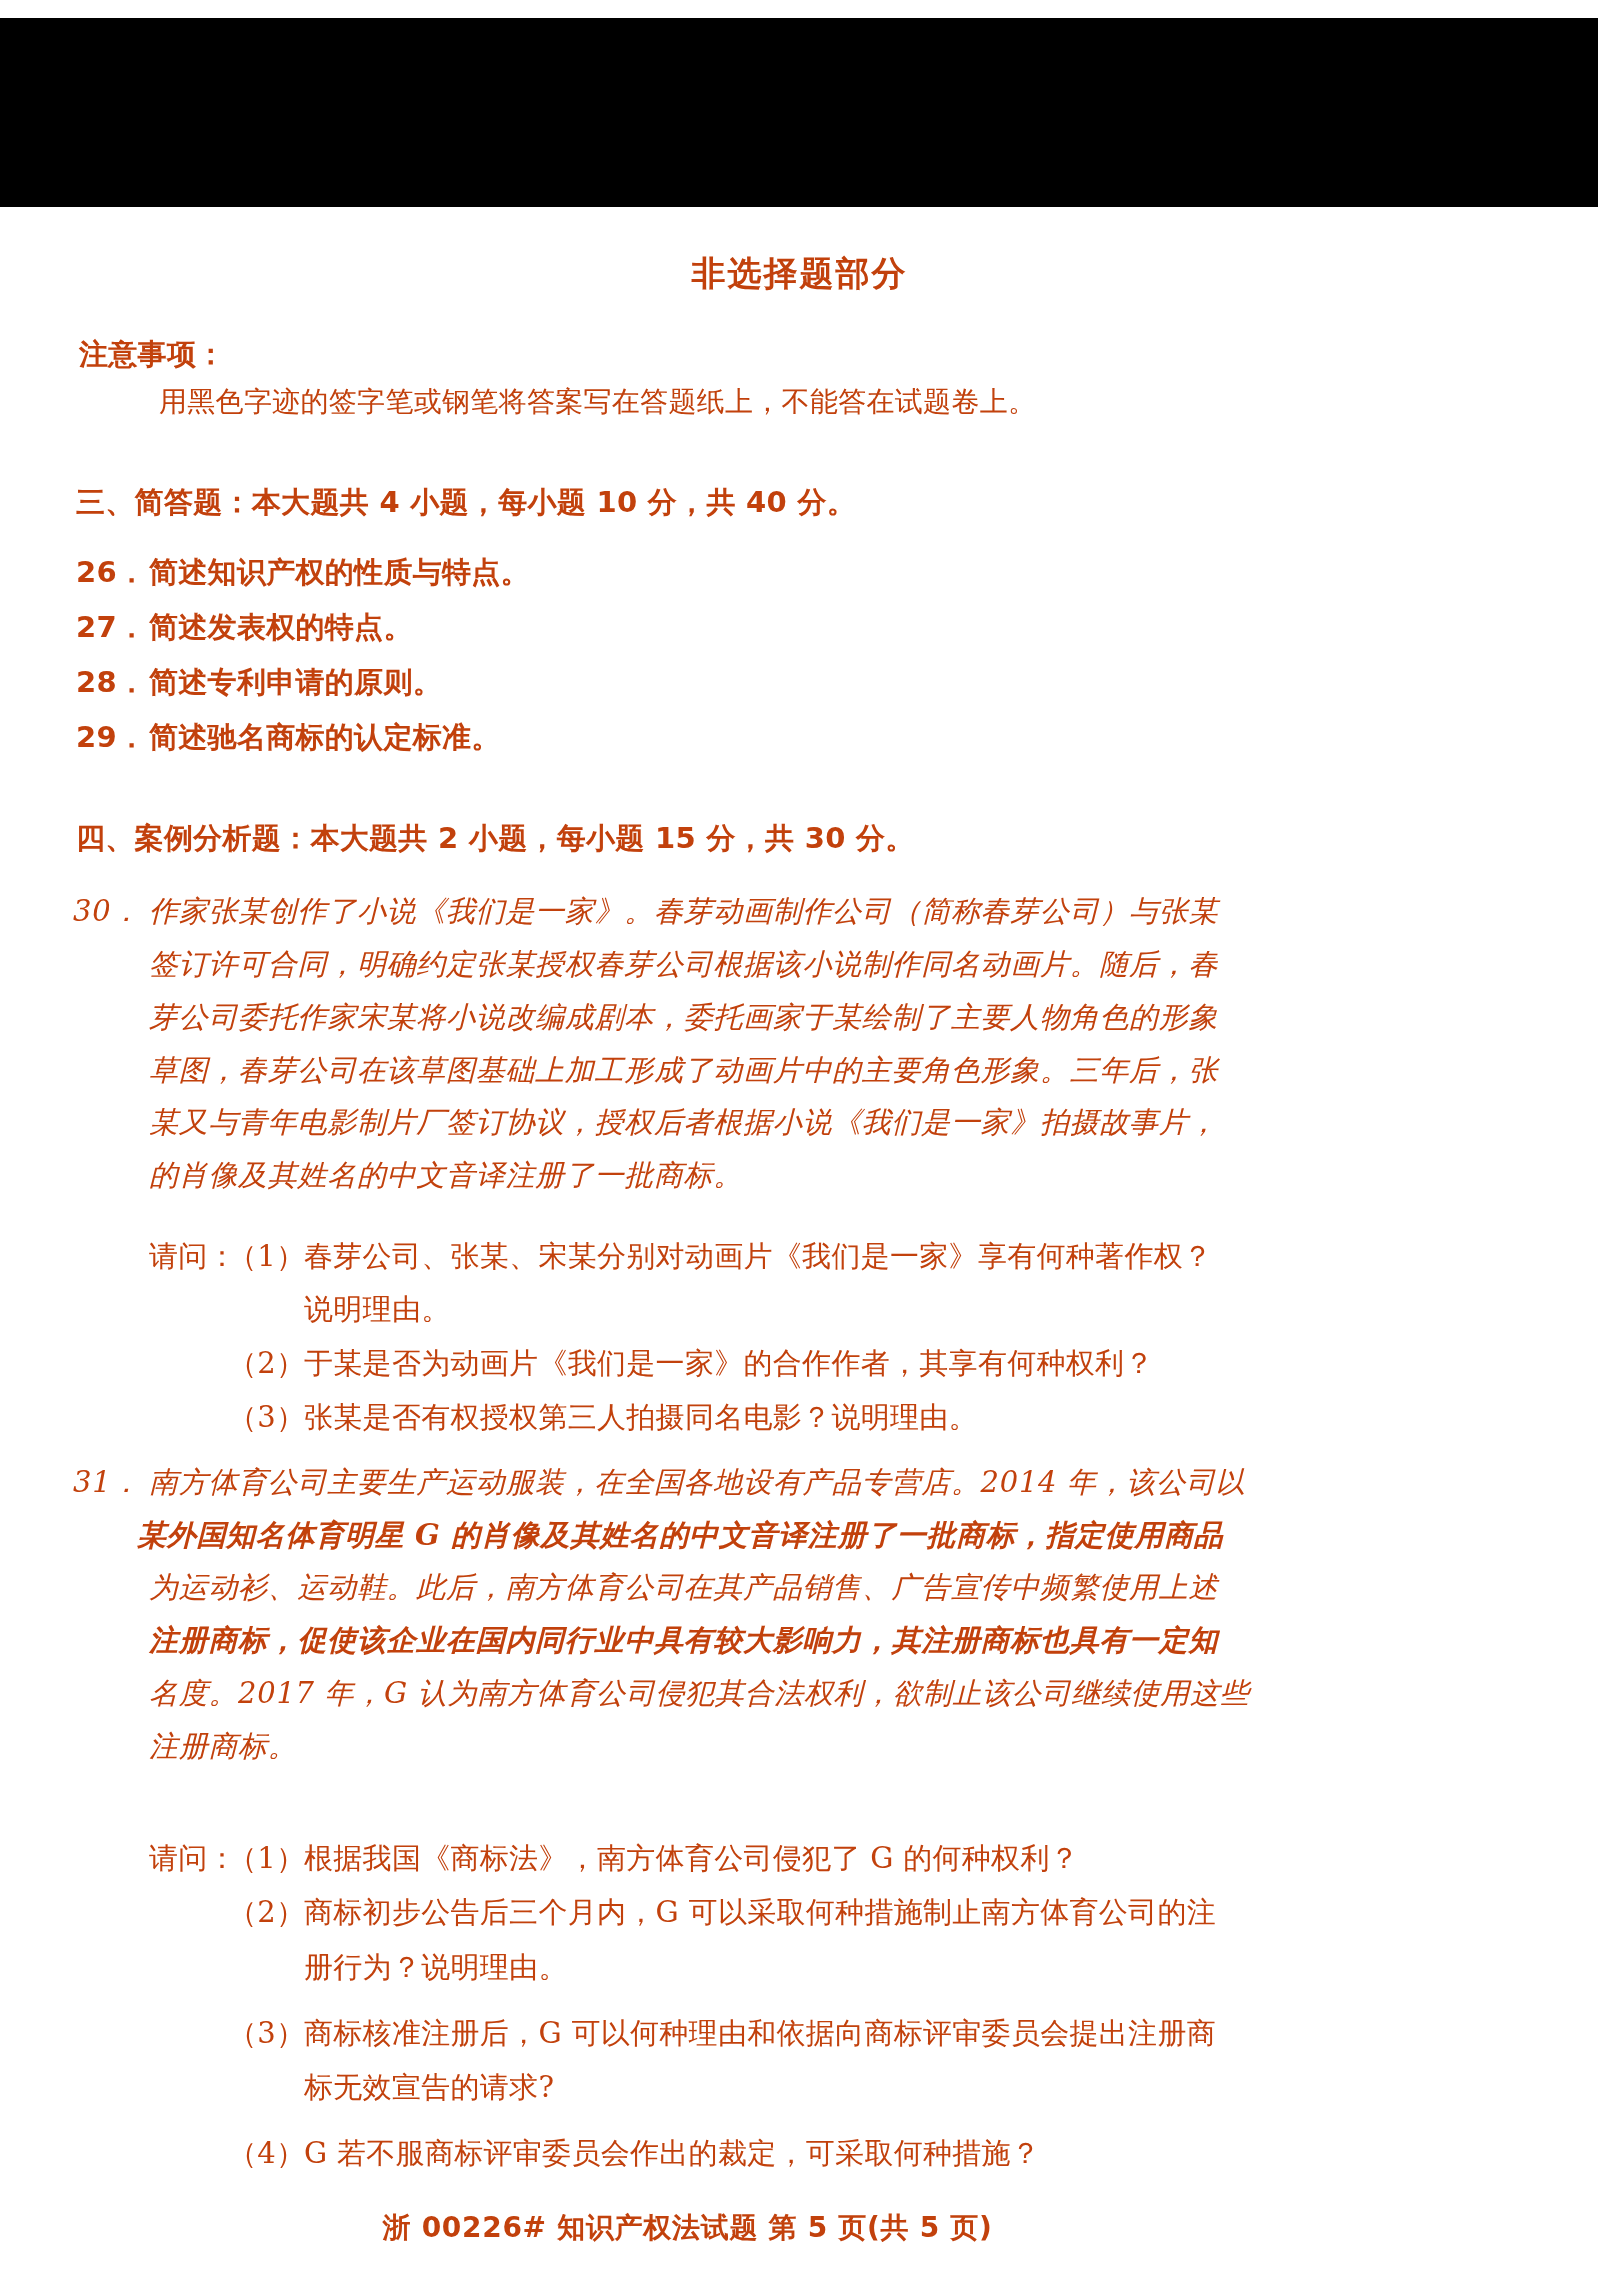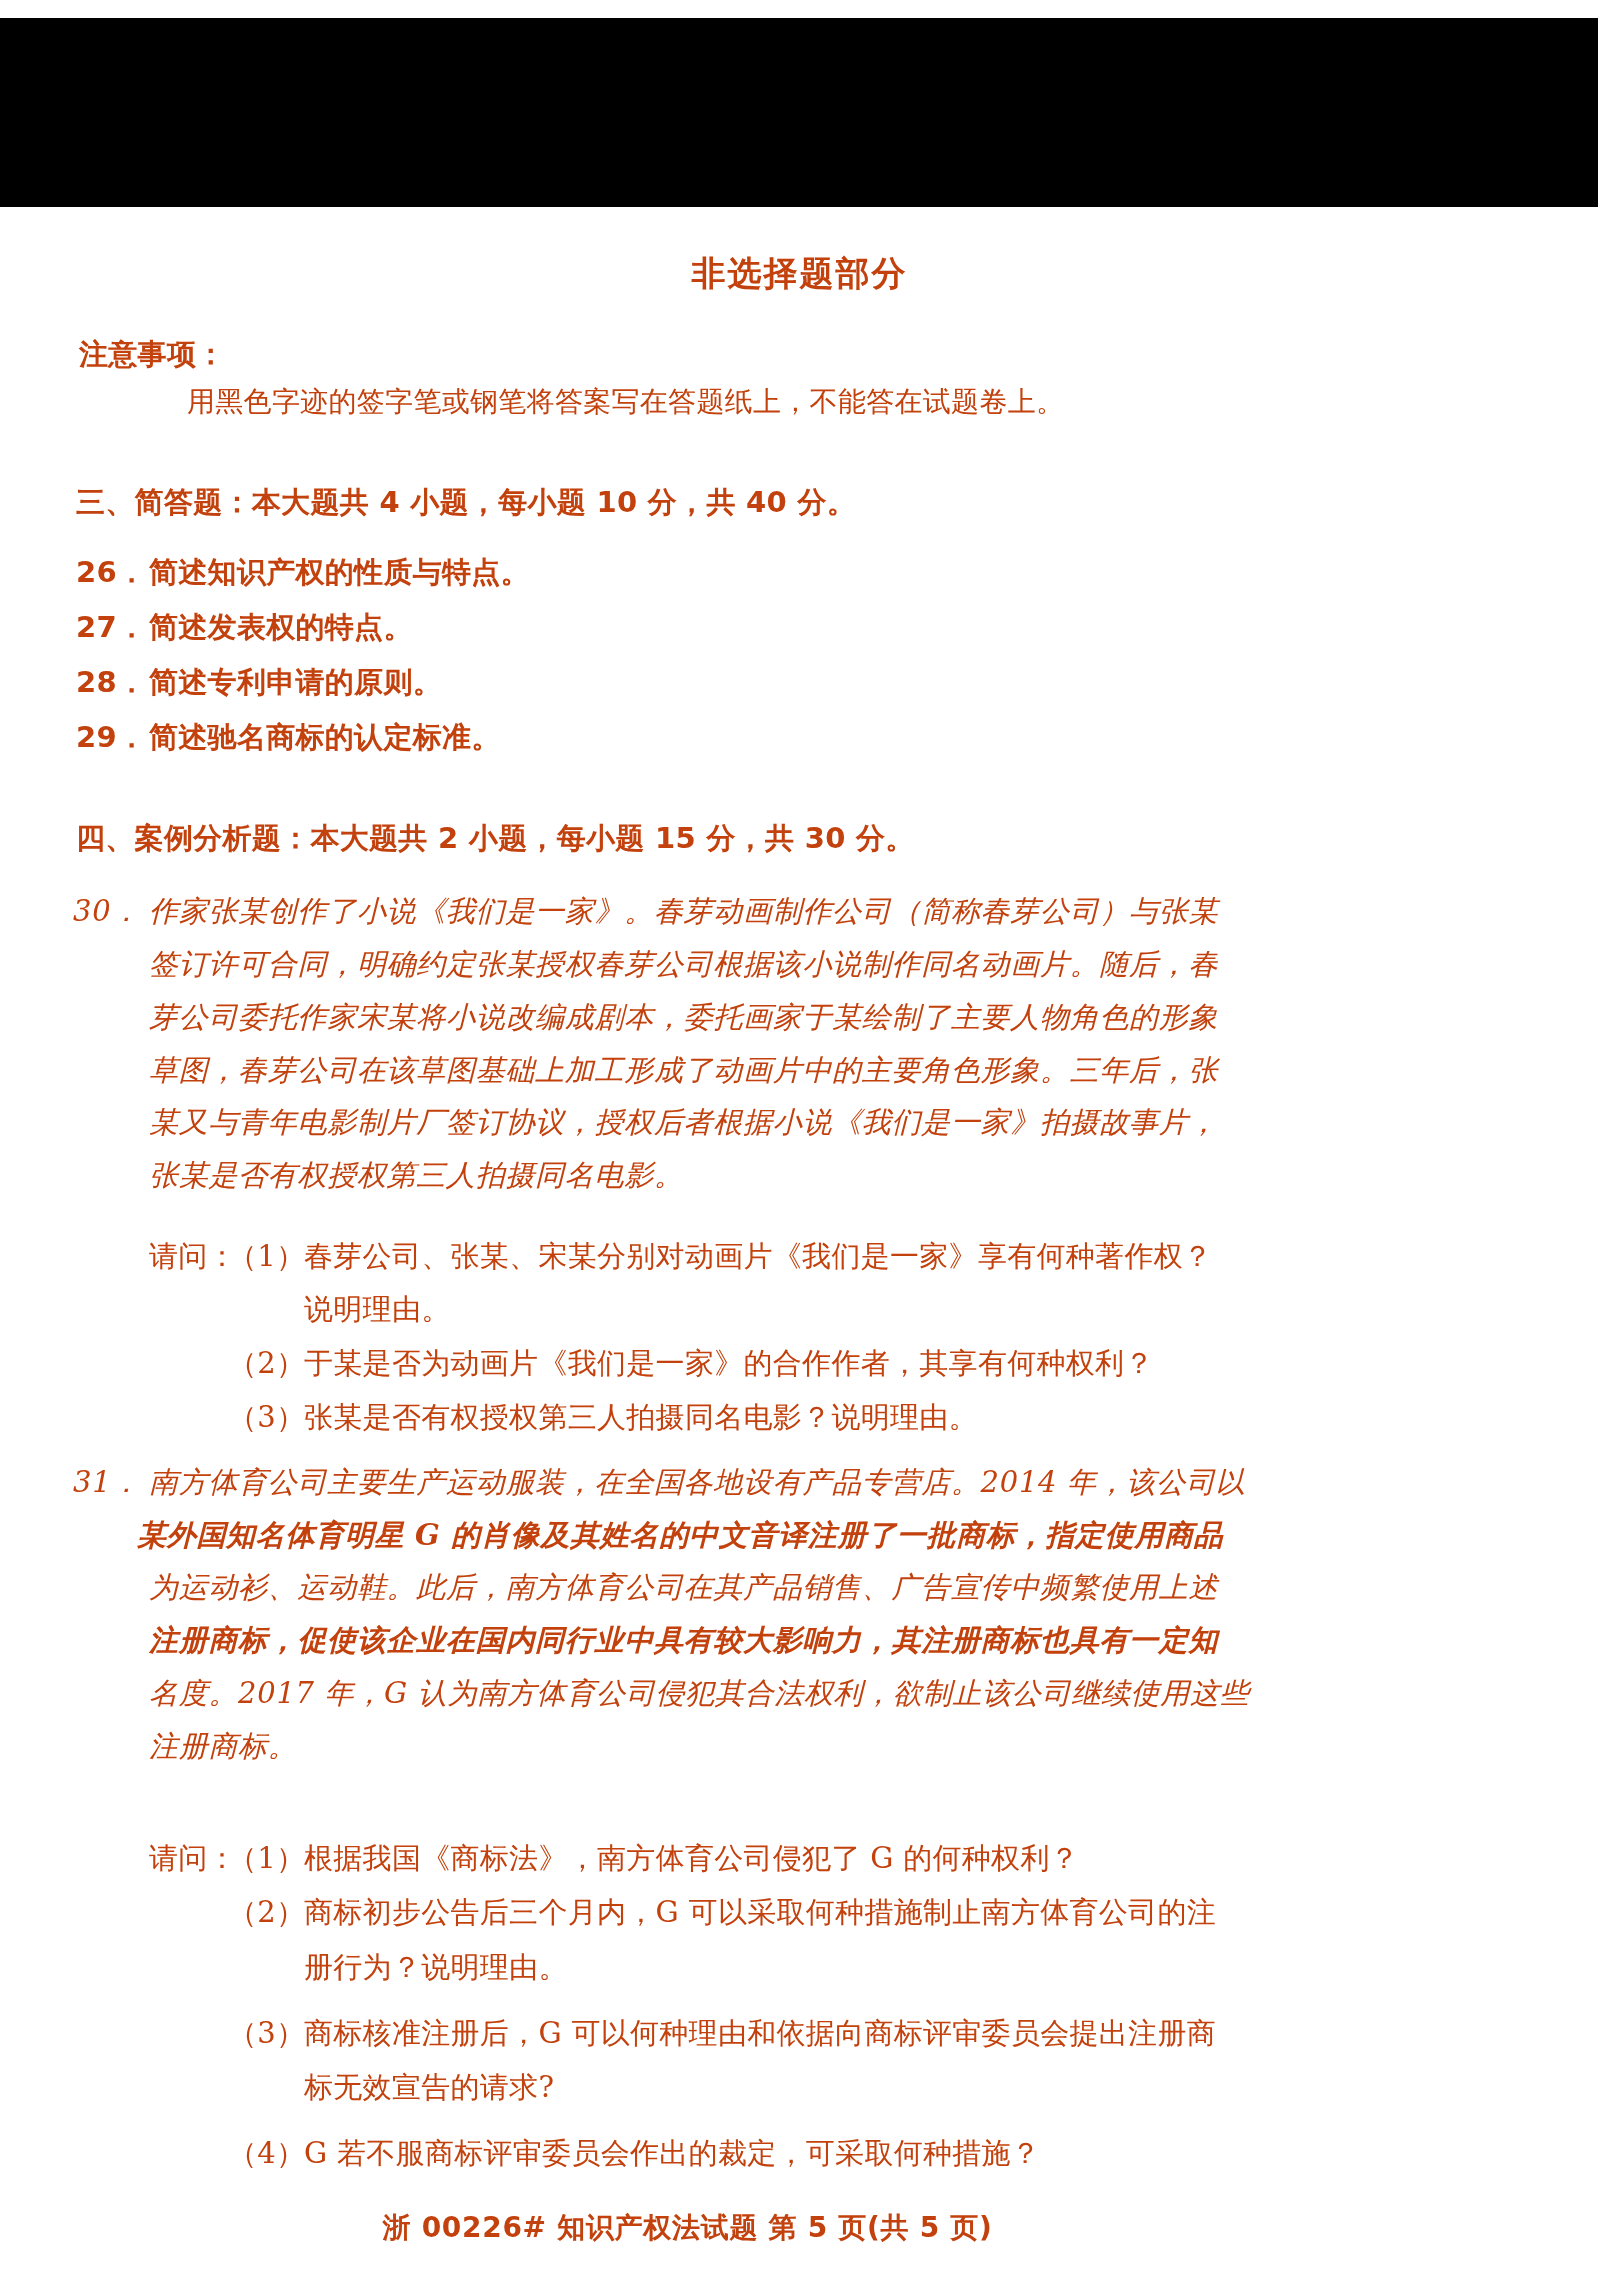--- a/index.html
+++ b/index.html
@@ -61,21 +61,21 @@
     font-family: "DejaVu Sans", sans-serif;
     letter-spacing: 2px;
     text-align: center;
     width: 1599px;
     left: 0;
   }
 
   .f-head   { font-size: 29px; }
   .f-stem   { font-size: 29px; }
   .f-body   { font-size: 29px; }
-  .f-note   { font-size: 28px; margin-left: 28px; }
+  .f-note   { font-size: 28px; }
   .f-footer { font-size: 28px; }
 
   .footer {
     width: 1375px;
     left: 0;
     text-align: center;
     font-family: "DejaVu Sans", sans-serif;
     font-weight: 600;
     letter-spacing: 0.7px;
   }
@@ -107,21 +107,21 @@
   <div class="txt hei f-stem" style="left:149px; top:723px;">简述驰名商标的认定标准。</div>
 
   <div class="txt hei f-head" style="left:76px; top:824px;">四、案例分析题：本大题共 2 小题，每小题 15 分，共 30 分。</div>
 
   <div class="txt kai f-body" style="left:73px; top:897px;">30．</div>
   <div class="txt kai f-body" style="left:149px; top:897px;">作家张某创作了小说《我们是一家》。春芽动画制作公司（简称春芽公司）与张某</div>
   <div class="txt kai f-body" style="left:149px; top:950px;">签订许可合同，明确约定张某授权春芽公司根据该小说制作同名动画片。随后，春</div>
   <div class="txt kai f-body" style="left:149px; top:1003px;">芽公司委托作家宋某将小说改编成剧本，委托画家于某绘制了主要人物角色的形象</div>
   <div class="txt kai f-body" style="left:149px; top:1056px;">草图，春芽公司在该草图基础上加工形成了动画片中的主要角色形象。三年后，张</div>
   <div class="txt kai f-body" style="left:149px; top:1108px;">某又与青年电影制片厂签订协议，授权后者根据小说《我们是一家》拍摄故事片，</div>
-  <div class="txt kai f-body" style="left:149px; top:1161px;">张某是否有权授权第三人拍摄同名电影。</div>
+  <div class="txt kai f-body" style="left:149px; top:1161px;">的肖像及其姓名的中文音译注册了一批商标。</div>
 
   <div class="txt song f-body" style="left:149px; top:1242px;">请问：</div>
   <div class="txt song f-body" style="left:228px; top:1242px;">（1）</div>
   <div class="txt song f-body" style="left:304px; top:1242px;">春芽公司、张某、宋某分别对动画片《我们是一家》享有何种著作权？</div>
   <div class="txt song f-body" style="left:304px; top:1295px;">说明理由。</div>
 
   <div class="txt song f-body" style="left:228px; top:1349px;">（2）</div>
   <div class="txt song f-body" style="left:304px; top:1349px;">于某是否为动画片《我们是一家》的合作作者，其享有何种权利？</div>
 
   <div class="txt song f-body" style="left:228px; top:1403px;">（3）</div>

